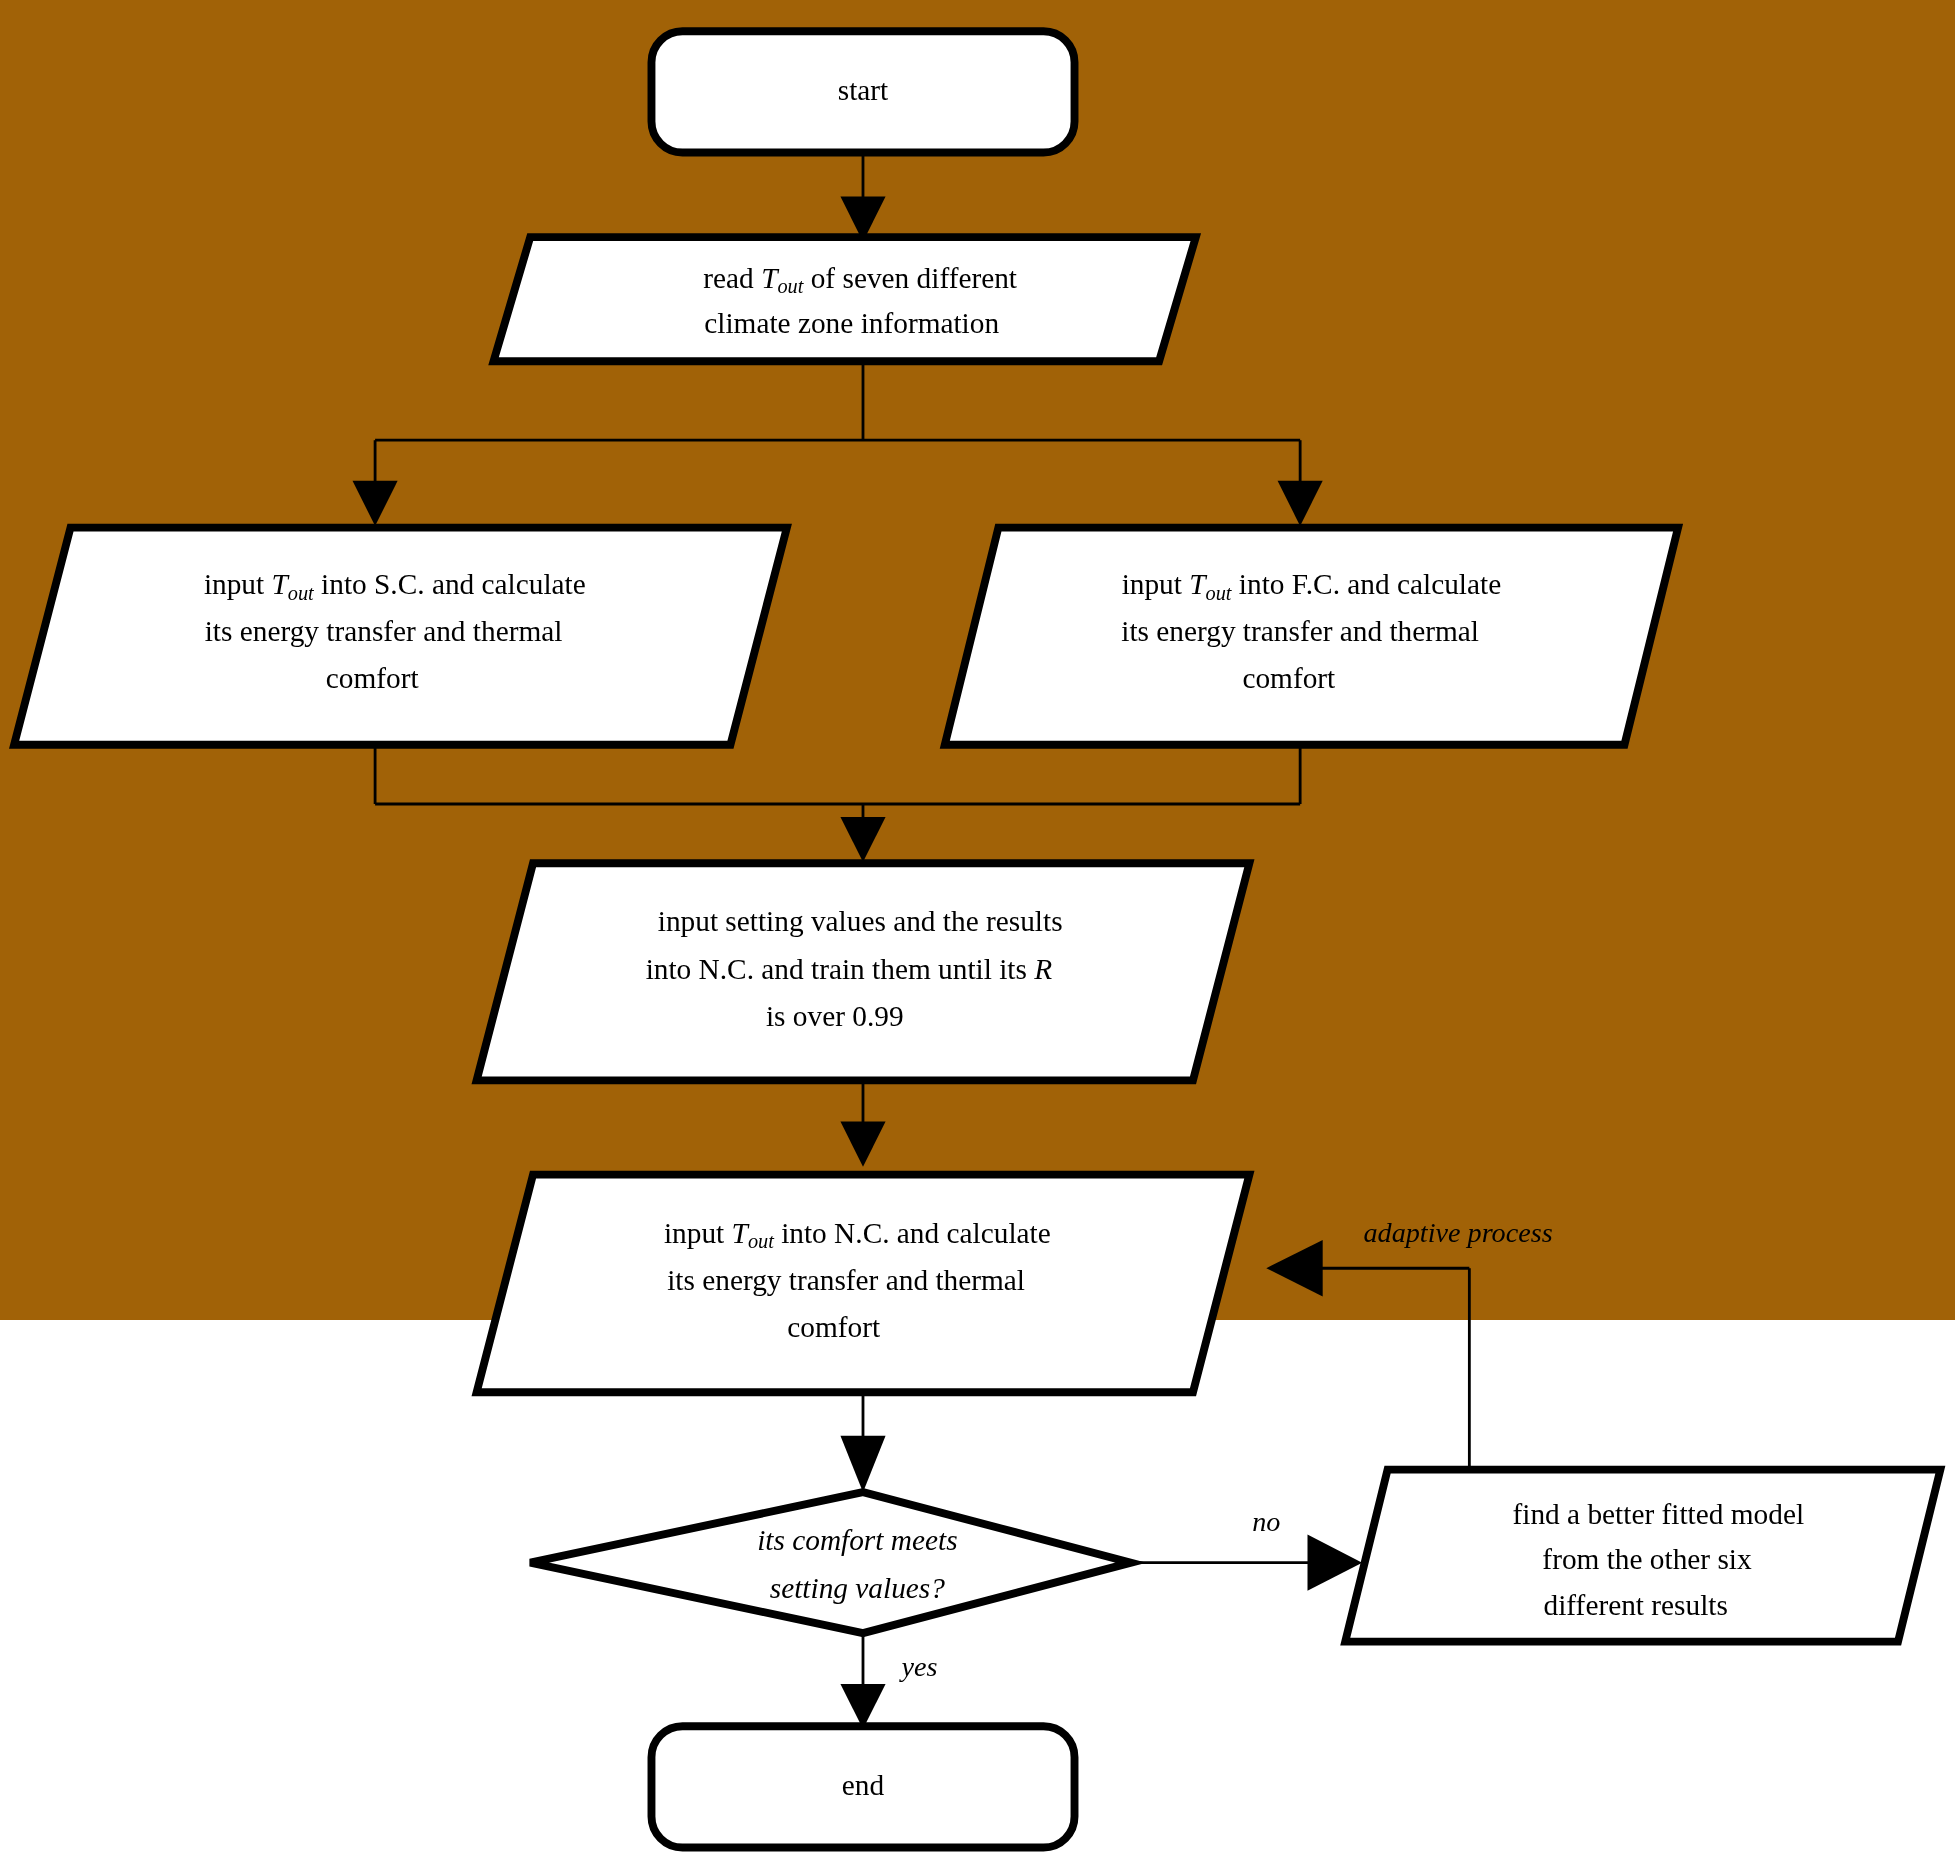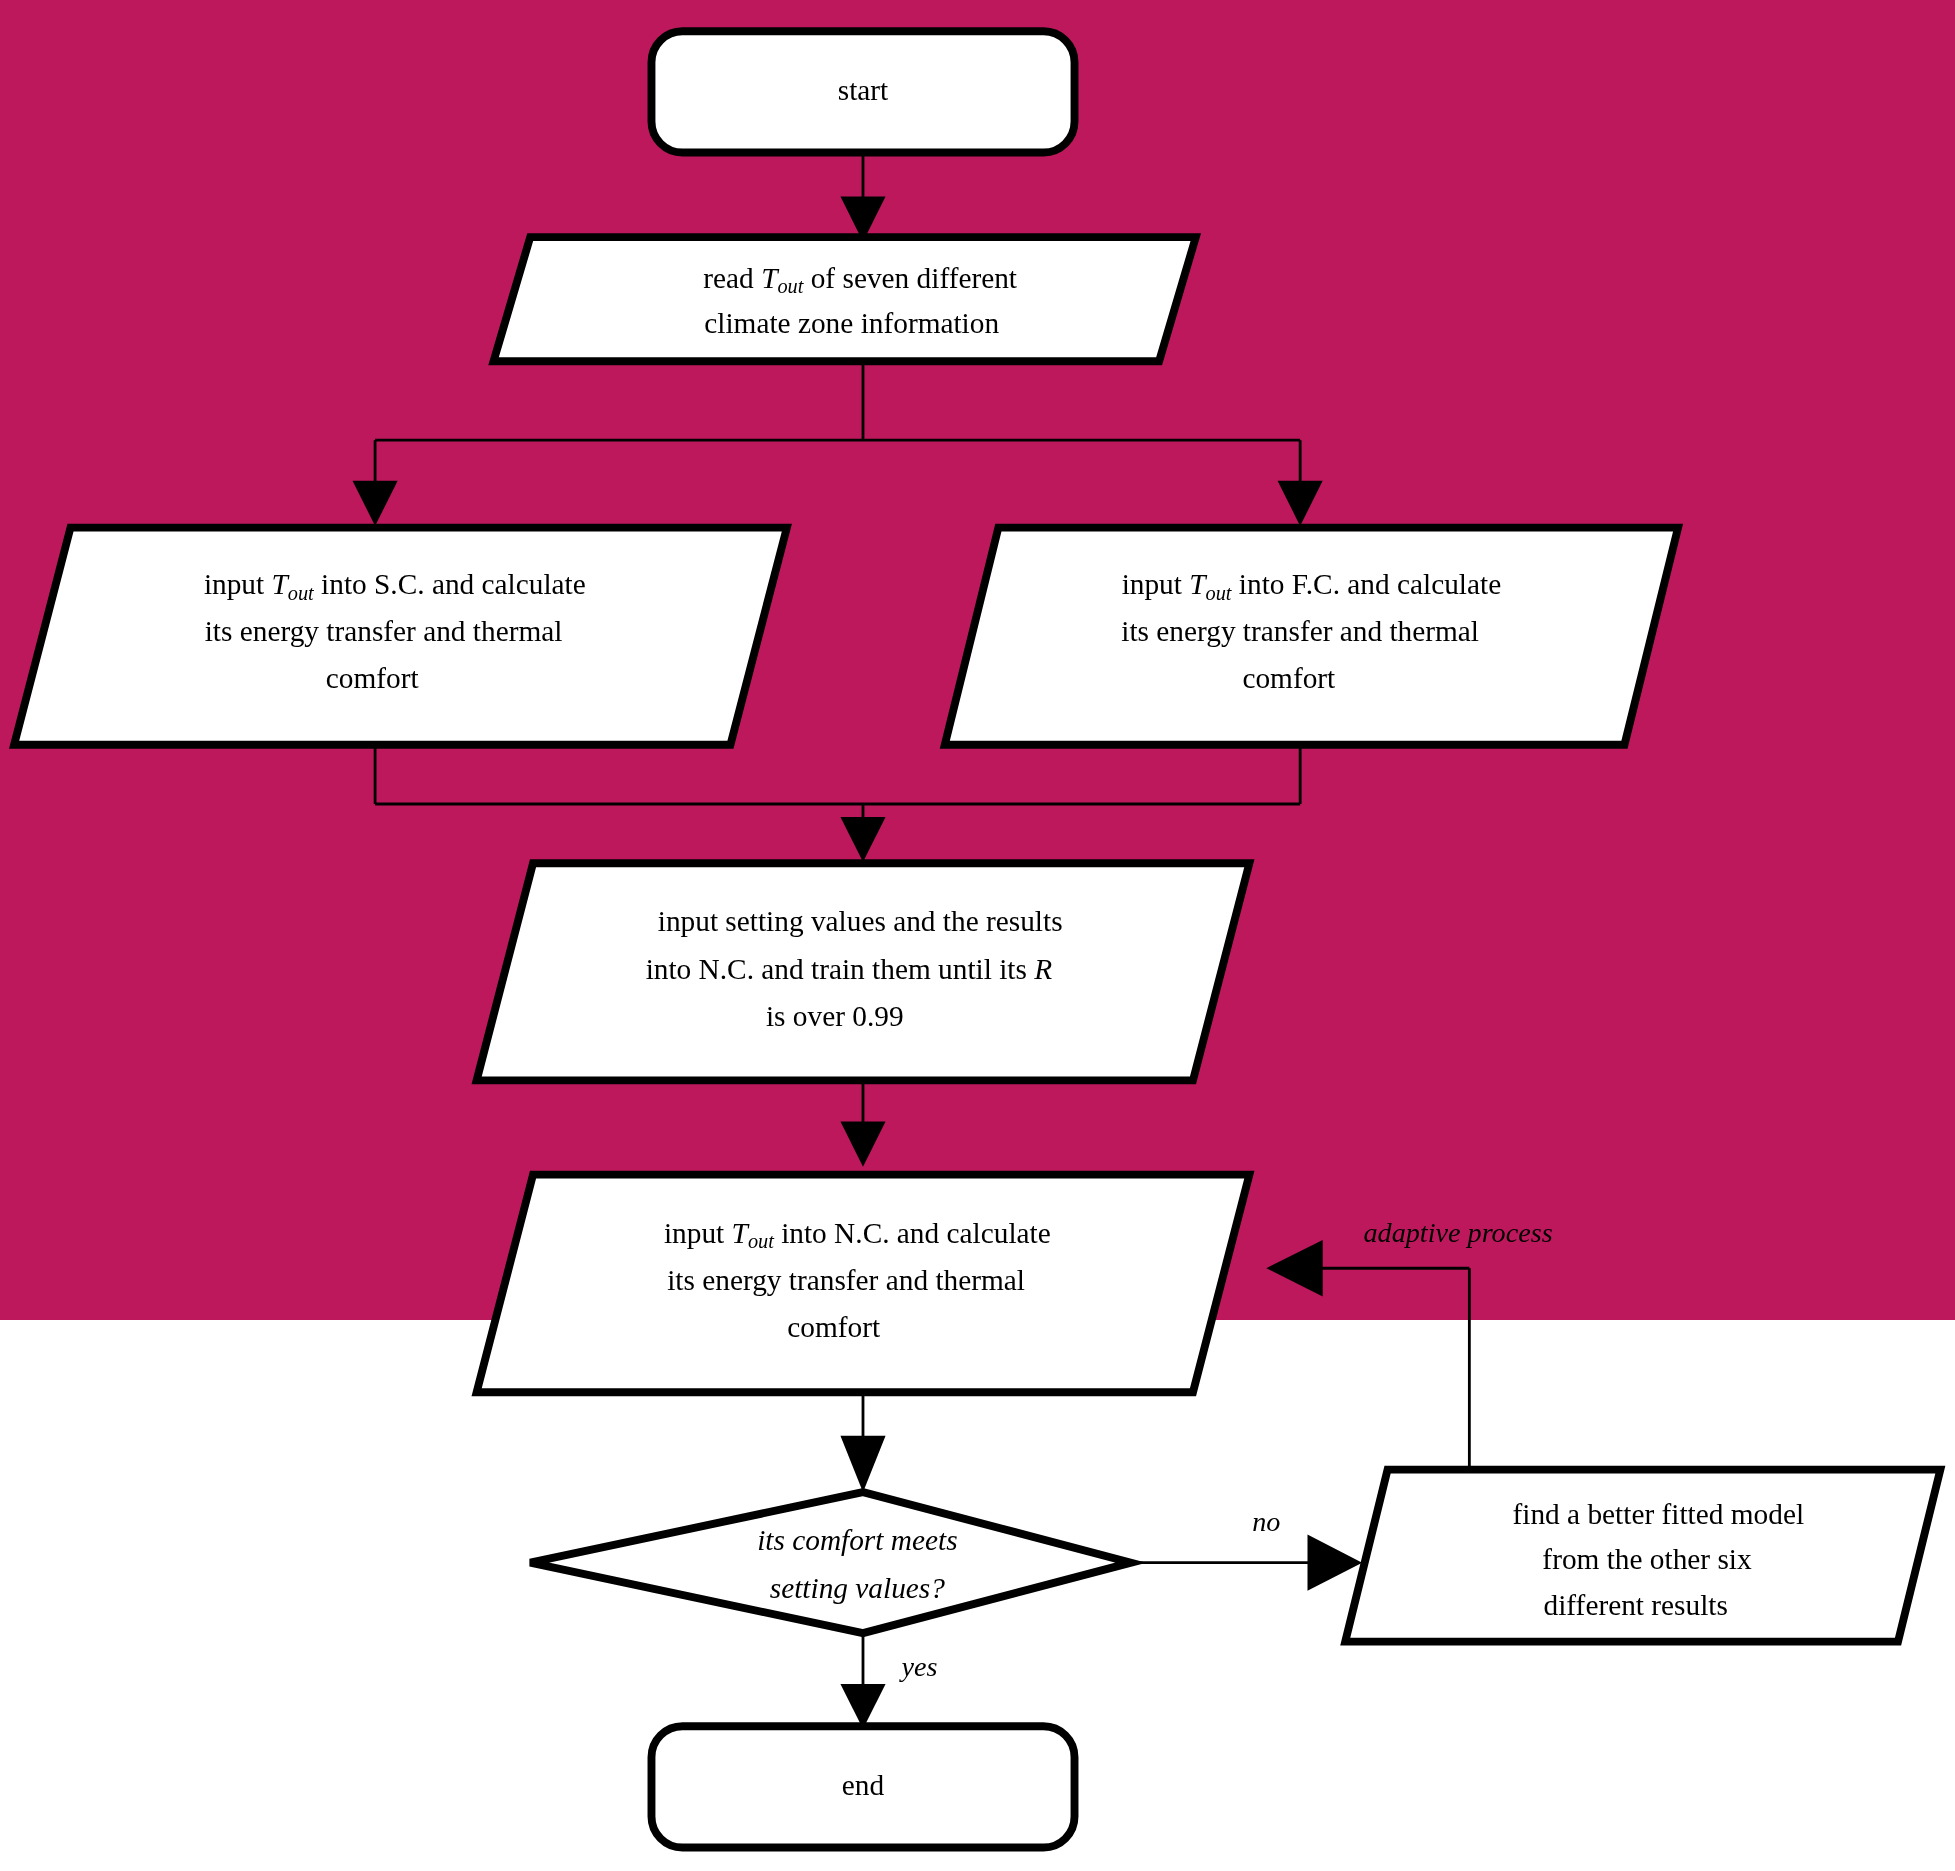--- a/index.html
+++ b/index.html
@@ -10,21 +10,21 @@
   body {
     width: 1955px;
     height: 1872px;
     font-family: "Liberation Serif", "DejaVu Serif", serif;
     overflow: hidden;
   }
   #flowchart-root {
     position: relative;
     width: 1955px;
     height: 1320px;
-    background: #be185d;
+    background: #a16207;
   }
   svg.chart-canvas {
     display: block;
     width: 1955px;
     height: 1872px;
   }
   .shape-stroke-thick {
     fill: #ffffff;
     stroke: #000000;
     stroke-width: 14;

